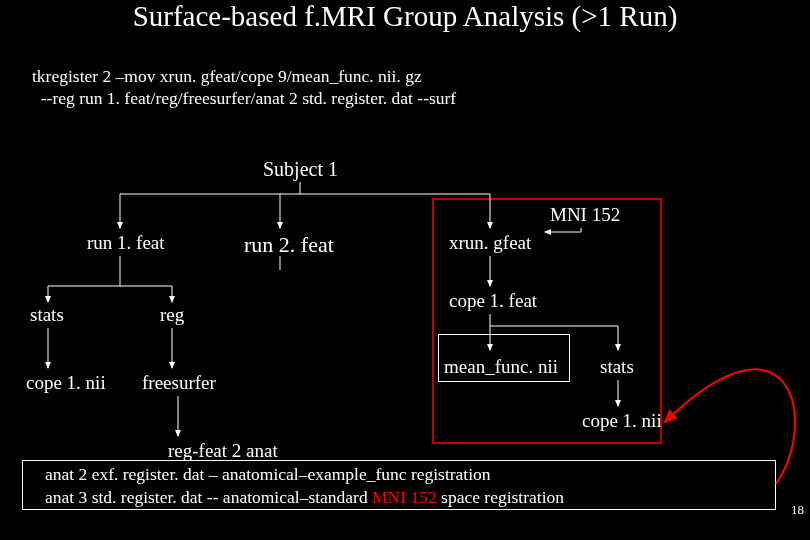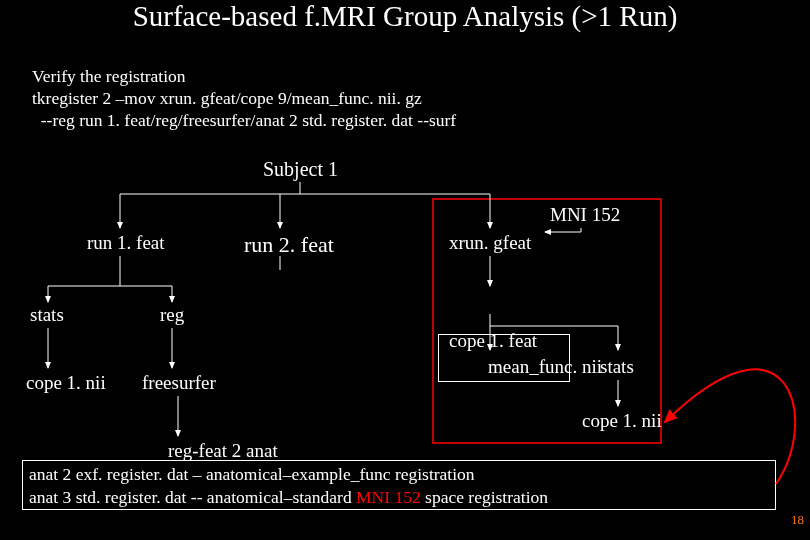--- a/index.html
+++ b/index.html
@@ -67,21 +67,20 @@
     width: 230px;
     height: 246px;
     border: 2px solid #c20000;
   }
   .cope1feat {
     color: #ffffff;
     font-size: 19px;
     position: absolute;
     left: 449px;
     top: 290px;
-    margin-top: 40px;
   }
   .stats {
     color: #ffffff;
     font-size: 19px;
     position: absolute;
     left: 30px;
     top: 304px;
   }
   .reg {
     color: #ffffff;
@@ -89,21 +88,20 @@
     position: absolute;
     left: 160px;
     top: 304px;
   }
   .meanfunc {
     color: #ffffff;
     font-size: 19px;
     position: absolute;
     left: 444px;
     top: 356px;
-    margin-left: 44px;
   }
   .box-meanfunc {
     position: absolute;
     left: 438px;
     top: 334px;
     width: 132px;
     height: 48px;
     border: 1px solid #ffffff;
   }
   .stats2 {
@@ -141,51 +139,50 @@
     left: 168px;
     top: 440px;
   }
   .box-bottom {
     position: absolute;
     left: 22px;
     top: 460px;
     width: 754px;
     height: 50px;
     border: 1px solid #ffffff;
-    padding: 2px 6px;
+    padding: 2px 22px;
   }
   .bottom-line {
     color: #ffffff;
     font-size: 17.5px;
     line-height: 1.3;
   }
   .mni-red { color: #ff0000; }
   .page-num {
-    color: #f97316;
+    color: #ffffff;
     font-size: 13px;
     position: absolute;
     right: 6px;
-    bottom: 12px;
+    bottom: 22px;
   }
   svg.overlay {
     position: absolute;
     left: 0;
     top: 0;
     width: 810px;
     height: 540px;
     pointer-events: none;
   }
 </style>
 </head>
 <body>
 
 <div class="title">Surface-based f.MRI Group Analysis (&gt;1 Run)</div>
 
 <div class="subtitle-block">
-  <div>Verify the registration</div>
   <div>tkregister 2 –mov xrun. gfeat/cope 9/mean_func. nii. gz</div>
   <div>&nbsp;&nbsp;--reg run 1. feat/reg/freesurfer/anat 2 std. register. dat --surf</div>
 </div>
 
 <div class="box-xrun"></div>
 
 <div class="box-meanfunc"></div>
 
 <div class="subject1">Subject 1</div>
 <div class="mni152">MNI 152</div>

